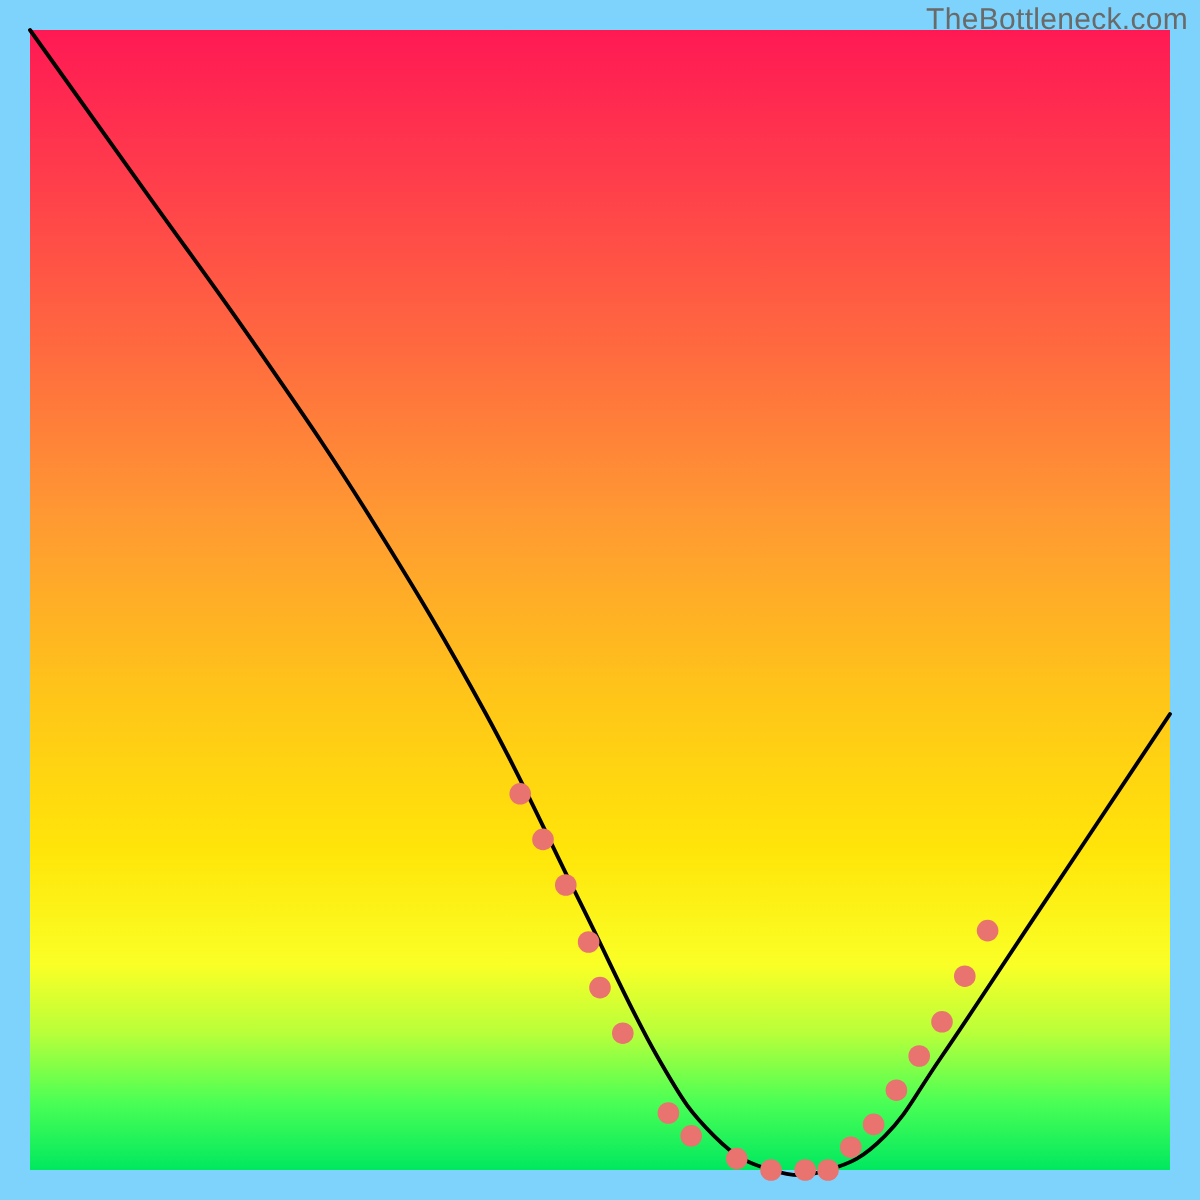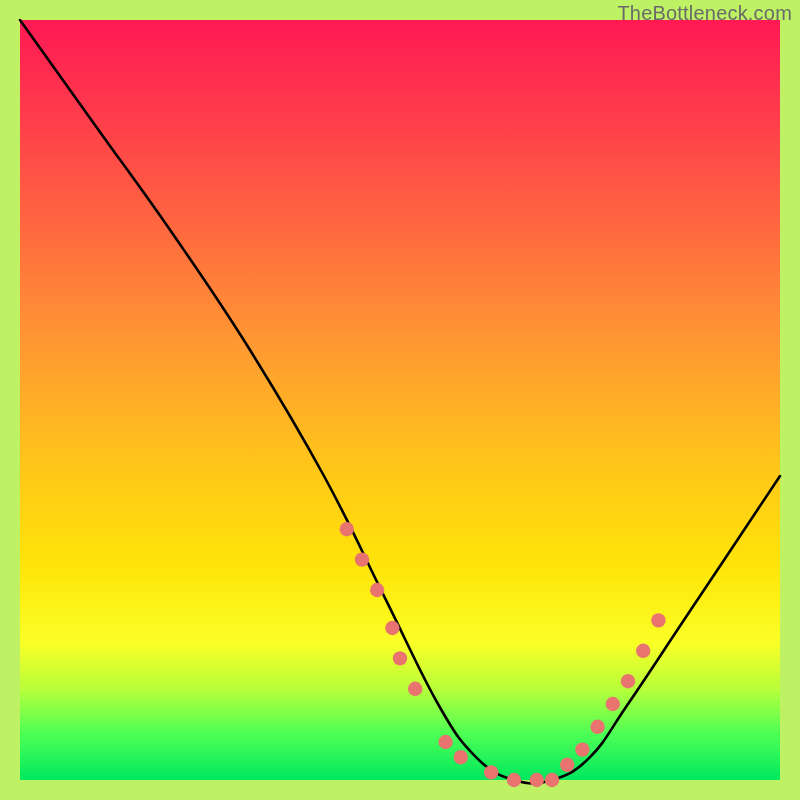--- a/index.html
+++ b/index.html
@@ -8,21 +8,21 @@
     width: 800px;
     height: 800px;
     background: #000;
     overflow: hidden;
     font-family: Arial, Helvetica, sans-serif;
   }
   .stage {
     position: relative;
     width: 800px;
     height: 800px;
-    background: #bef264;
+    background: #7dd3fc;
   }
   .plot {
     position: absolute;
     left: 20px;
     top: 20px;
     width: 760px;
     height: 760px;
     
     background: linear-gradient(
       to bottom,

